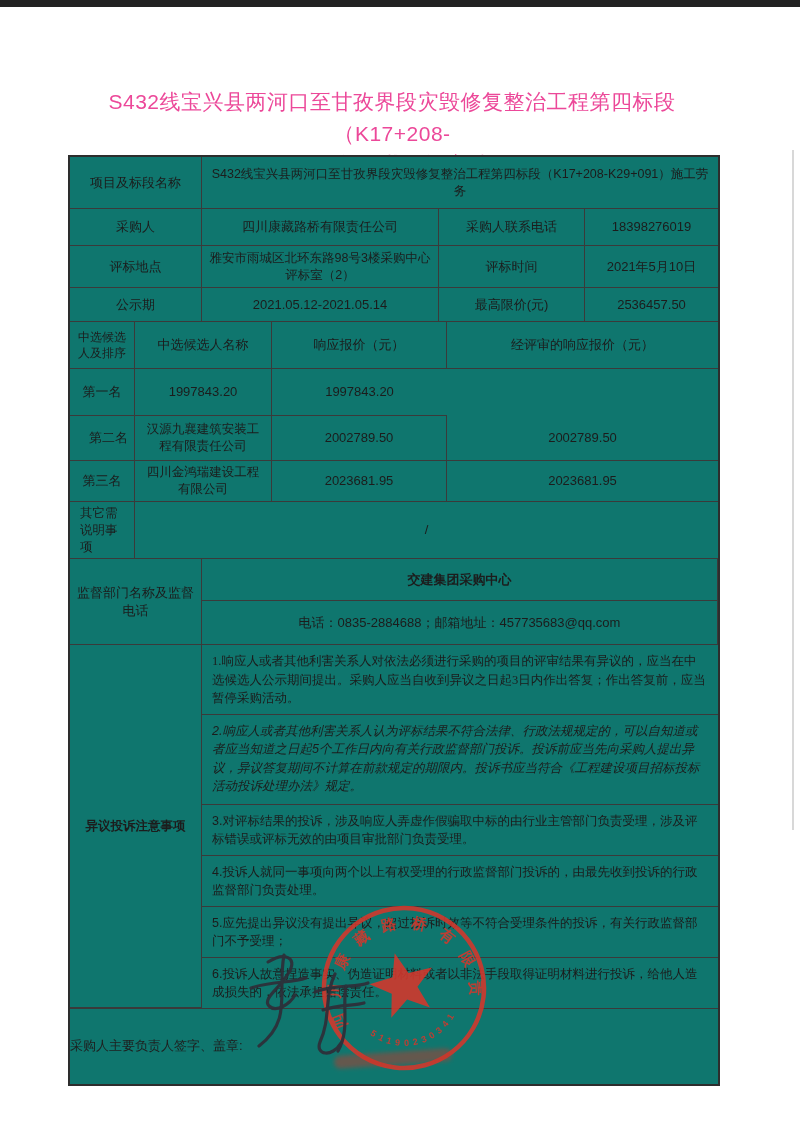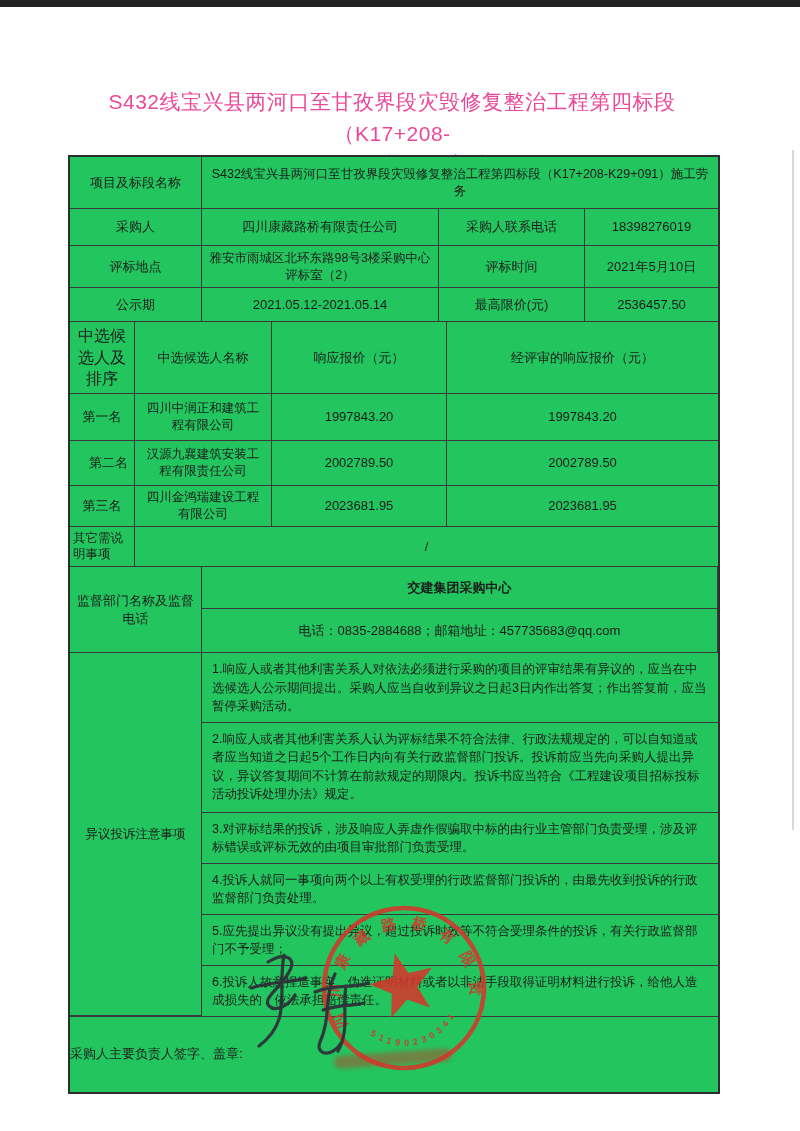--- a/index.html
+++ b/index.html
@@ -17,21 +17,21 @@
     position:absolute; top:150px; right:6px; width:2px; height:680px;
     background:#c8c8c8; opacity:.7;
   }
   .doc-title {
     position:absolute; top:86px; left:52px; width:680px;
     text-align:center; font-size:21px; font-weight:400; line-height:1.5;
     white-space:pre-line; letter-spacing:.5px; color:#ec4899;
   }
   .doc-table {
     position:absolute; left:68px; top:155px; width:652px;
-    border:2px solid #2d2d2d; background:#22c55e;
+    border:2px solid #2d2d2d; background:#0f766e;
   }
   .row { display:grid; }
   .c {
     border-right:1.5px solid #3a3a3a; border-bottom:1.5px solid #3a3a3a;
     display:flex; align-items:center; justify-content:center;
     text-align:center; padding:3px 6px; font-size:13px; line-height:1.35;
     color:#1c1c1c;
   }
   .row .c:last-child { border-right:none; }
   .c.left { justify-content:flex-start; text-align:left; }
@@ -93,58 +93,57 @@
       <div class="c">2021年5月10日</div>
     </div>
     <div class="row rA">
       <div class="c" style="min-height:34px;">公示期</div>
       <div class="c">2021.05.12-2021.05.14</div>
       <div class="c">最高限价(元)</div>
       <div class="c">2536457.50</div>
     </div>
 
     <div class="row rB">
-      <div class="c" style="font-size:16px; min-height:47px;">中选候选人及排序</div>
+      <div class="c" style="font-size:12px; min-height:47px;">中选候选人及排序</div>
       <div class="c">中选候选人名称</div>
       <div class="c">响应报价（元）</div>
       <div class="c">经评审的响应报价（元）</div>
     </div>
     <div class="row rB">
       <div class="c" style="min-height:47px;">第一名</div>
-      <div class="c small">四川中润正和建筑工程有限公司</div>
       <div class="c">1997843.20</div>
       <div class="c">1997843.20</div>
     </div>
     <div class="row rB">
       <div class="c" style="min-height:45px;padding-left:19px;">第二名</div>
       <div class="c small">汉源九襄建筑安装工程有限责任公司</div>
       <div class="c">2002789.50</div>
       <div class="c">2002789.50</div>
     </div>
     <div class="row rB">
       <div class="c" style="min-height:40px;">第三名</div>
       <div class="c small">四川金鸿瑞建设工程有限公司</div>
       <div class="c">2023681.95</div>
       <div class="c">2023681.95</div>
     </div>
     <div class="row rB4">
-      <div class="c left small" style="min-height:36px; padding-left:3px;">其它需说明事项</div>
+      <div class="c left small" style="min-height:36px; padding-left:10px;">其它需说明事项</div>
       <div class="c">/</div>
     </div>
 
     <div class="secC">
       <div class="c lab">监督部门名称及监督电话</div>
       <div class="c" style="font-weight:600;">交建集团采购中心</div>
       <div class="c">电话：0835-2884688；邮箱地址：457735683@qq.com</div>
     </div>
 
     <div class="secD">
-      <div class="c lab" style="font-size:12.5px;">异议投诉注意事项</div>
-      <div class="note" style="min-height:68px;">1.响应人或者其他利害关系人对依法必须进行采购的项目的评审结果有异议的，应当在中选候选人公示期间提出。采购人应当自收到异议之日起3日内作出答复；作出答复前，应当暂停采购活动。</div>
-      <div class="note" style="min-height:90px;">2.响应人或者其他利害关系人认为评标结果不符合法律、行政法规规定的，可以自知道或者应当知道之日起5个工作日内向有关行政监督部门投诉。投诉前应当先向采购人提出异议，异议答复期间不计算在前款规定的期限内。投诉书应当符合《工程建设项目招标投标活动投诉处理办法》规定。</div>
+      <div class="c lab" style="font-size:12.5px;font-weight:bold;">异议投诉注意事项</div>
+      <div class="note" style="min-height:68px;font-family:Liberation Serif, serif;">1.响应人或者其他利害关系人对依法必须进行采购的项目的评审结果有异议的，应当在中选候选人公示期间提出。采购人应当自收到异议之日起3日内作出答复；作出答复前，应当暂停采购活动。</div>
+      <div class="note" style="min-height:90px;font-style:italic;">2.响应人或者其他利害关系人认为评标结果不符合法律、行政法规规定的，可以自知道或者应当知道之日起5个工作日内向有关行政监督部门投诉。投诉前应当先向采购人提出异议，异议答复期间不计算在前款规定的期限内。投诉书应当符合《工程建设项目招标投标活动投诉处理办法》规定。</div>
       <div class="note" style="min-height:46px;">3.对评标结果的投诉，涉及响应人弄虚作假骗取中标的由行业主管部门负责受理，涉及评标错误或评标无效的由项目审批部门负责受理。</div>
       <div class="note" style="min-height:50px;">4.投诉人就同一事项向两个以上有权受理的行政监督部门投诉的，由最先收到投诉的行政监督部门负责处理。</div>
       <div class="note" style="min-height:40px;">5.应先提出异议没有提出异议，超过投诉时效等不符合受理条件的投诉，有关行政监督部门不予受理；</div>
       <div class="note" style="min-height:48px; border-bottom:none;">6.投诉人故意捏造事实、伪造证明材料或者以非法手段取得证明材料进行投诉，给他人造成损失的，依法承担赔偿责任。</div>
     </div>
 
     <div class="rowE" style="border-top:1.5px solid #3a3a3a;">
       <span>采购人主要负责人签字、盖章:</span>
     </div>
   </div>

